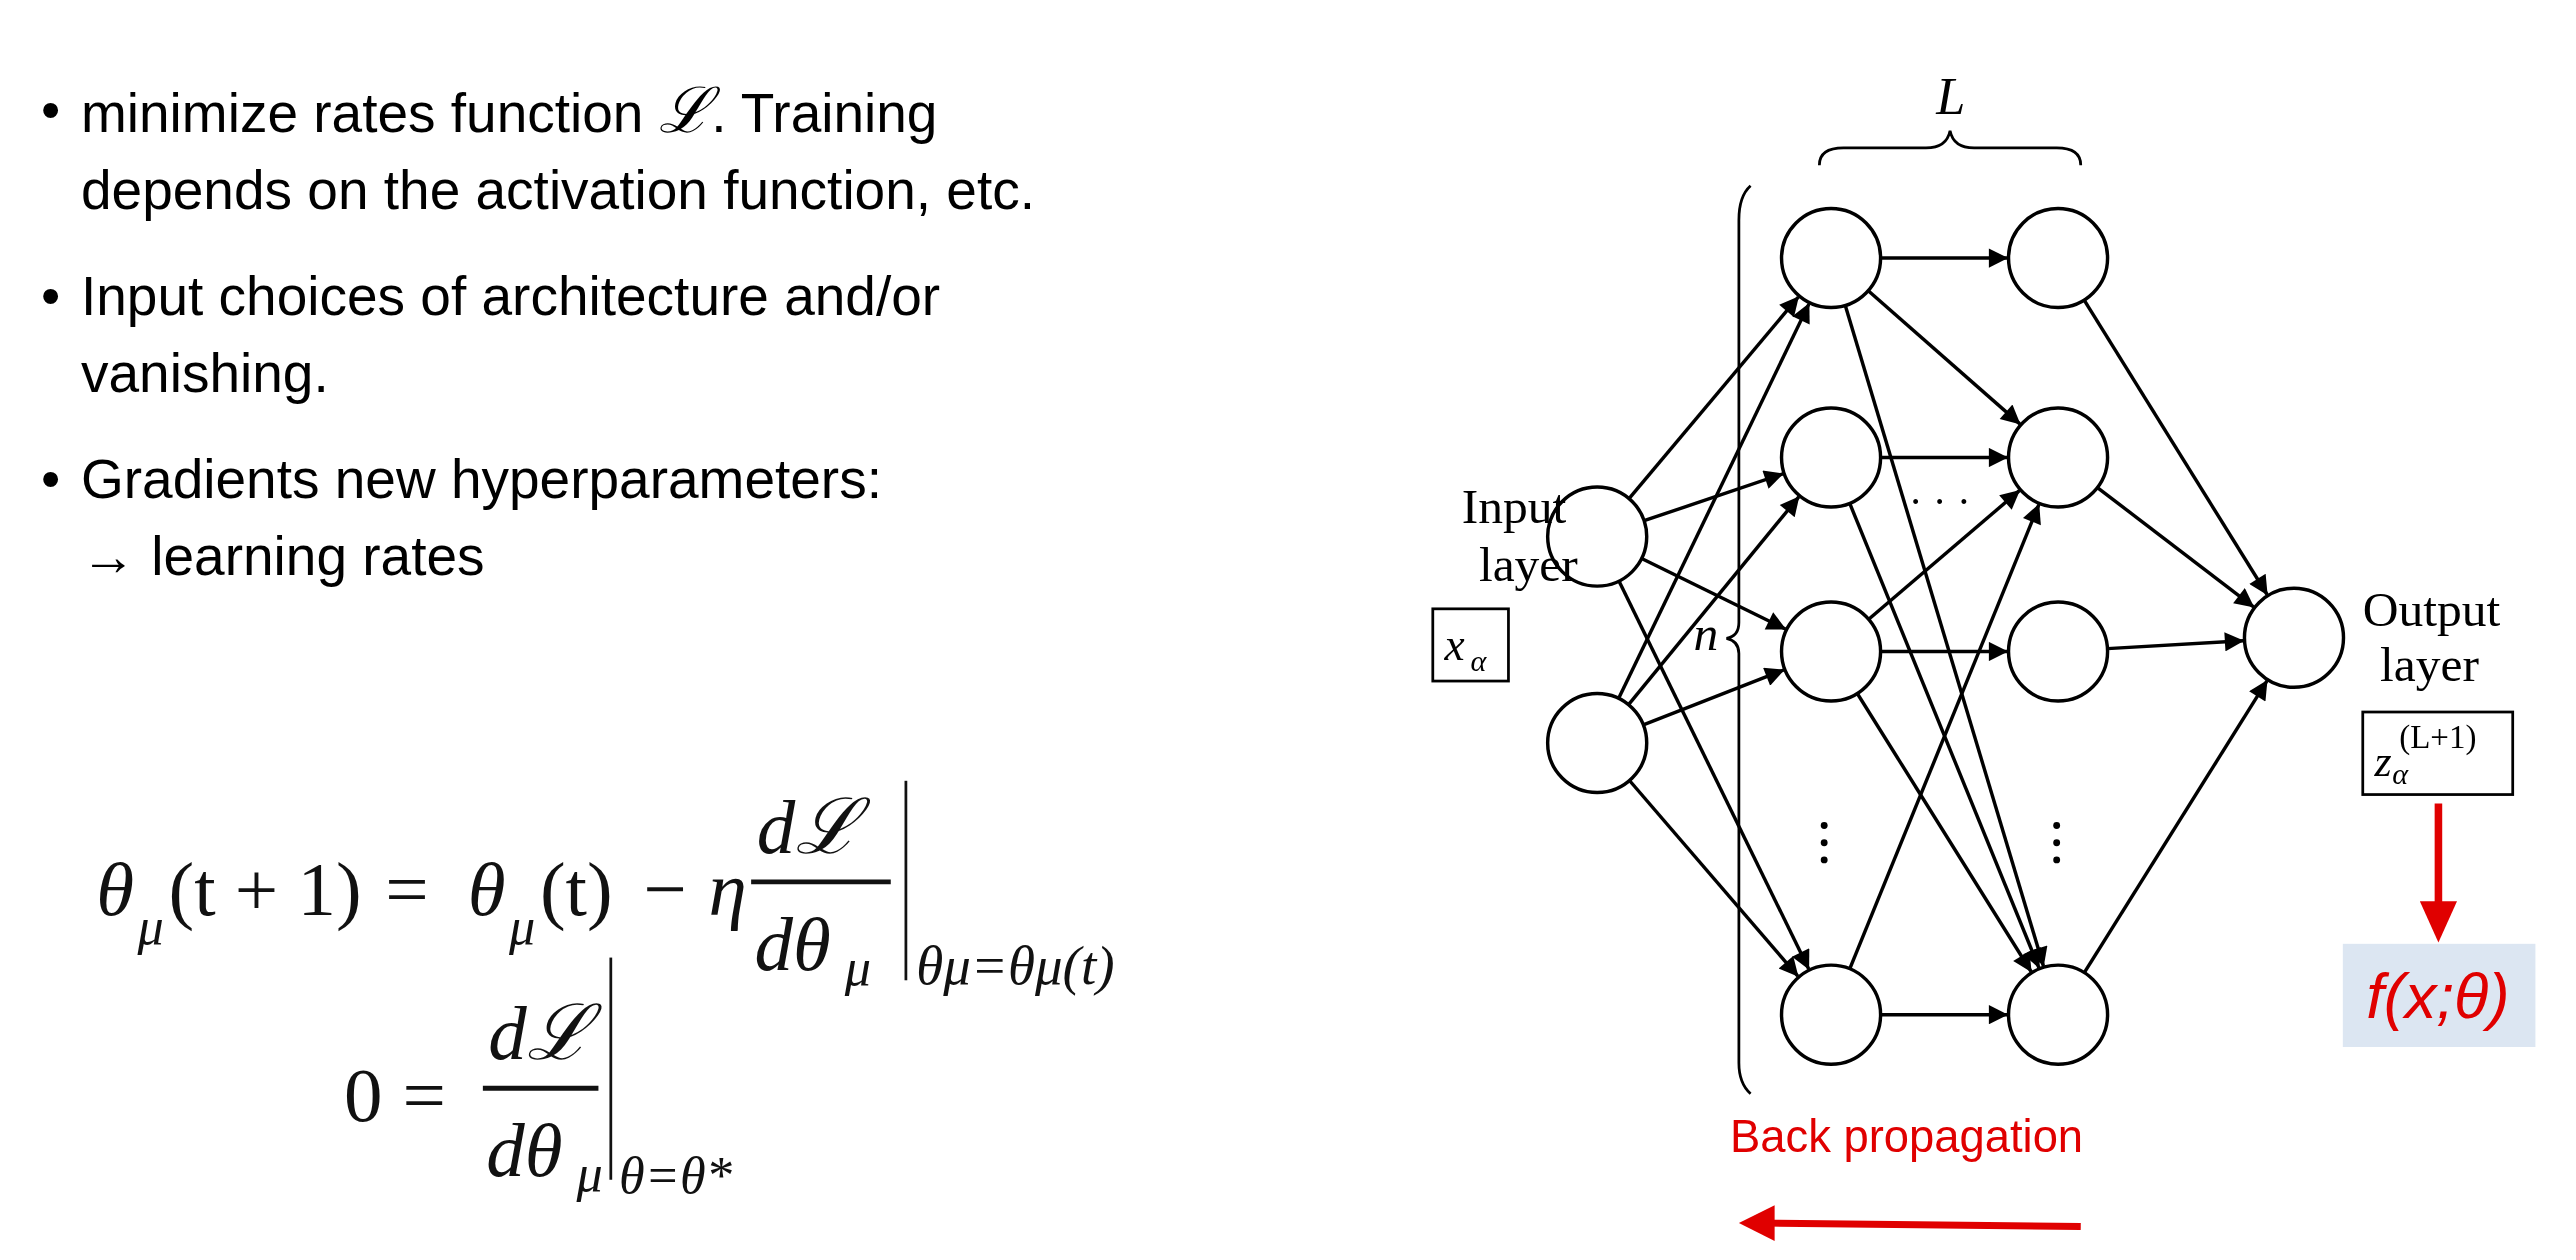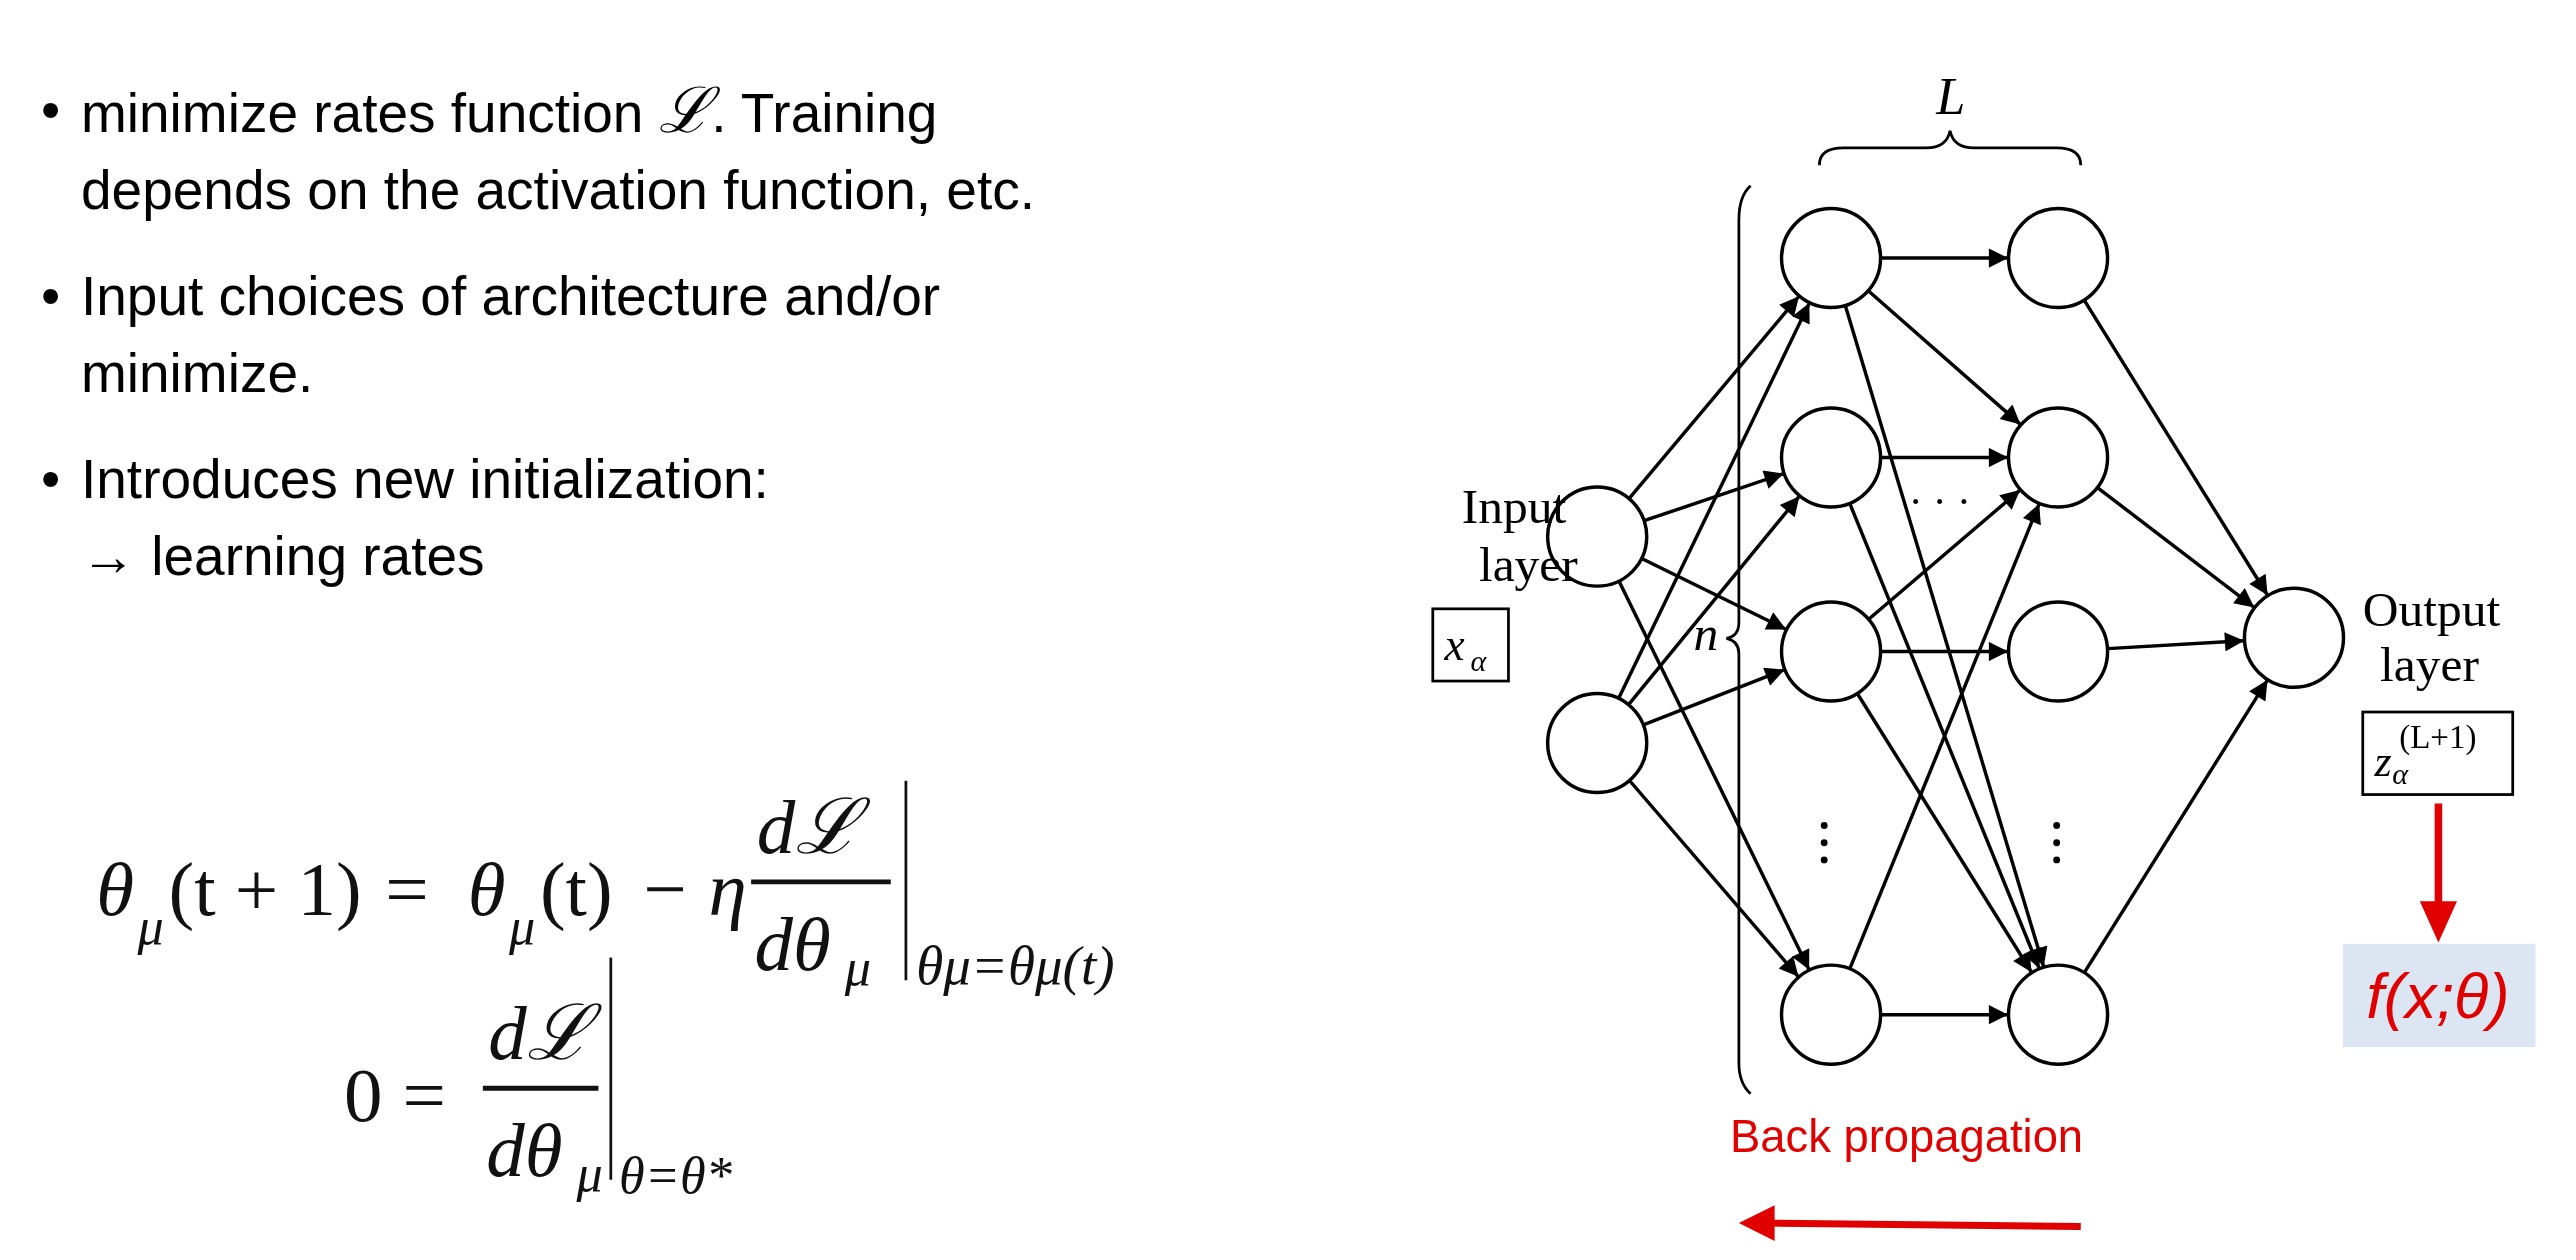--- a/index.html
+++ b/index.html
@@ -17,25 +17,25 @@
 
 <div class="bullets">
   <div class="bullet">
     <span class="dot">•</span>
     <div><span>minimize rates function </span><span class="sym" style="font-size:63px">ℒ</span><span>. Training</span></div>
     <div>depends on the activation function, etc.</div>
   </div>
   <div class="bullet">
     <span class="dot">•</span>
     <div>Input choices of architecture and/or</div>
-    <div>minimize.</div>
+    <div>vanishing.</div>
   </div>
   <div class="bullet">
     <span class="dot">•</span>
-    <div>Introduces new initialization:</div>
+    <div>Gradients new hyperparameters:</div>
     <div>→ learning rates</div>
   </div>
 </div>
 
 <svg width="2576" height="1261" viewBox="0 0 3745 1833">
   <defs>
     <marker id="ah" viewBox="0 0 10 10" refX="9" refY="5" markerWidth="9" markerHeight="9" orient="auto-start-reverse" markerUnits="userSpaceOnUse">
       <path d="M0,0 L10,5 L0,10 z" fill="#000"></path>
     </marker>
     <marker id="ahs" viewBox="0 0 10 10" refX="9.5" refY="5" markerWidth="36" markerHeight="28" orient="auto" markerUnits="userSpaceOnUse">

